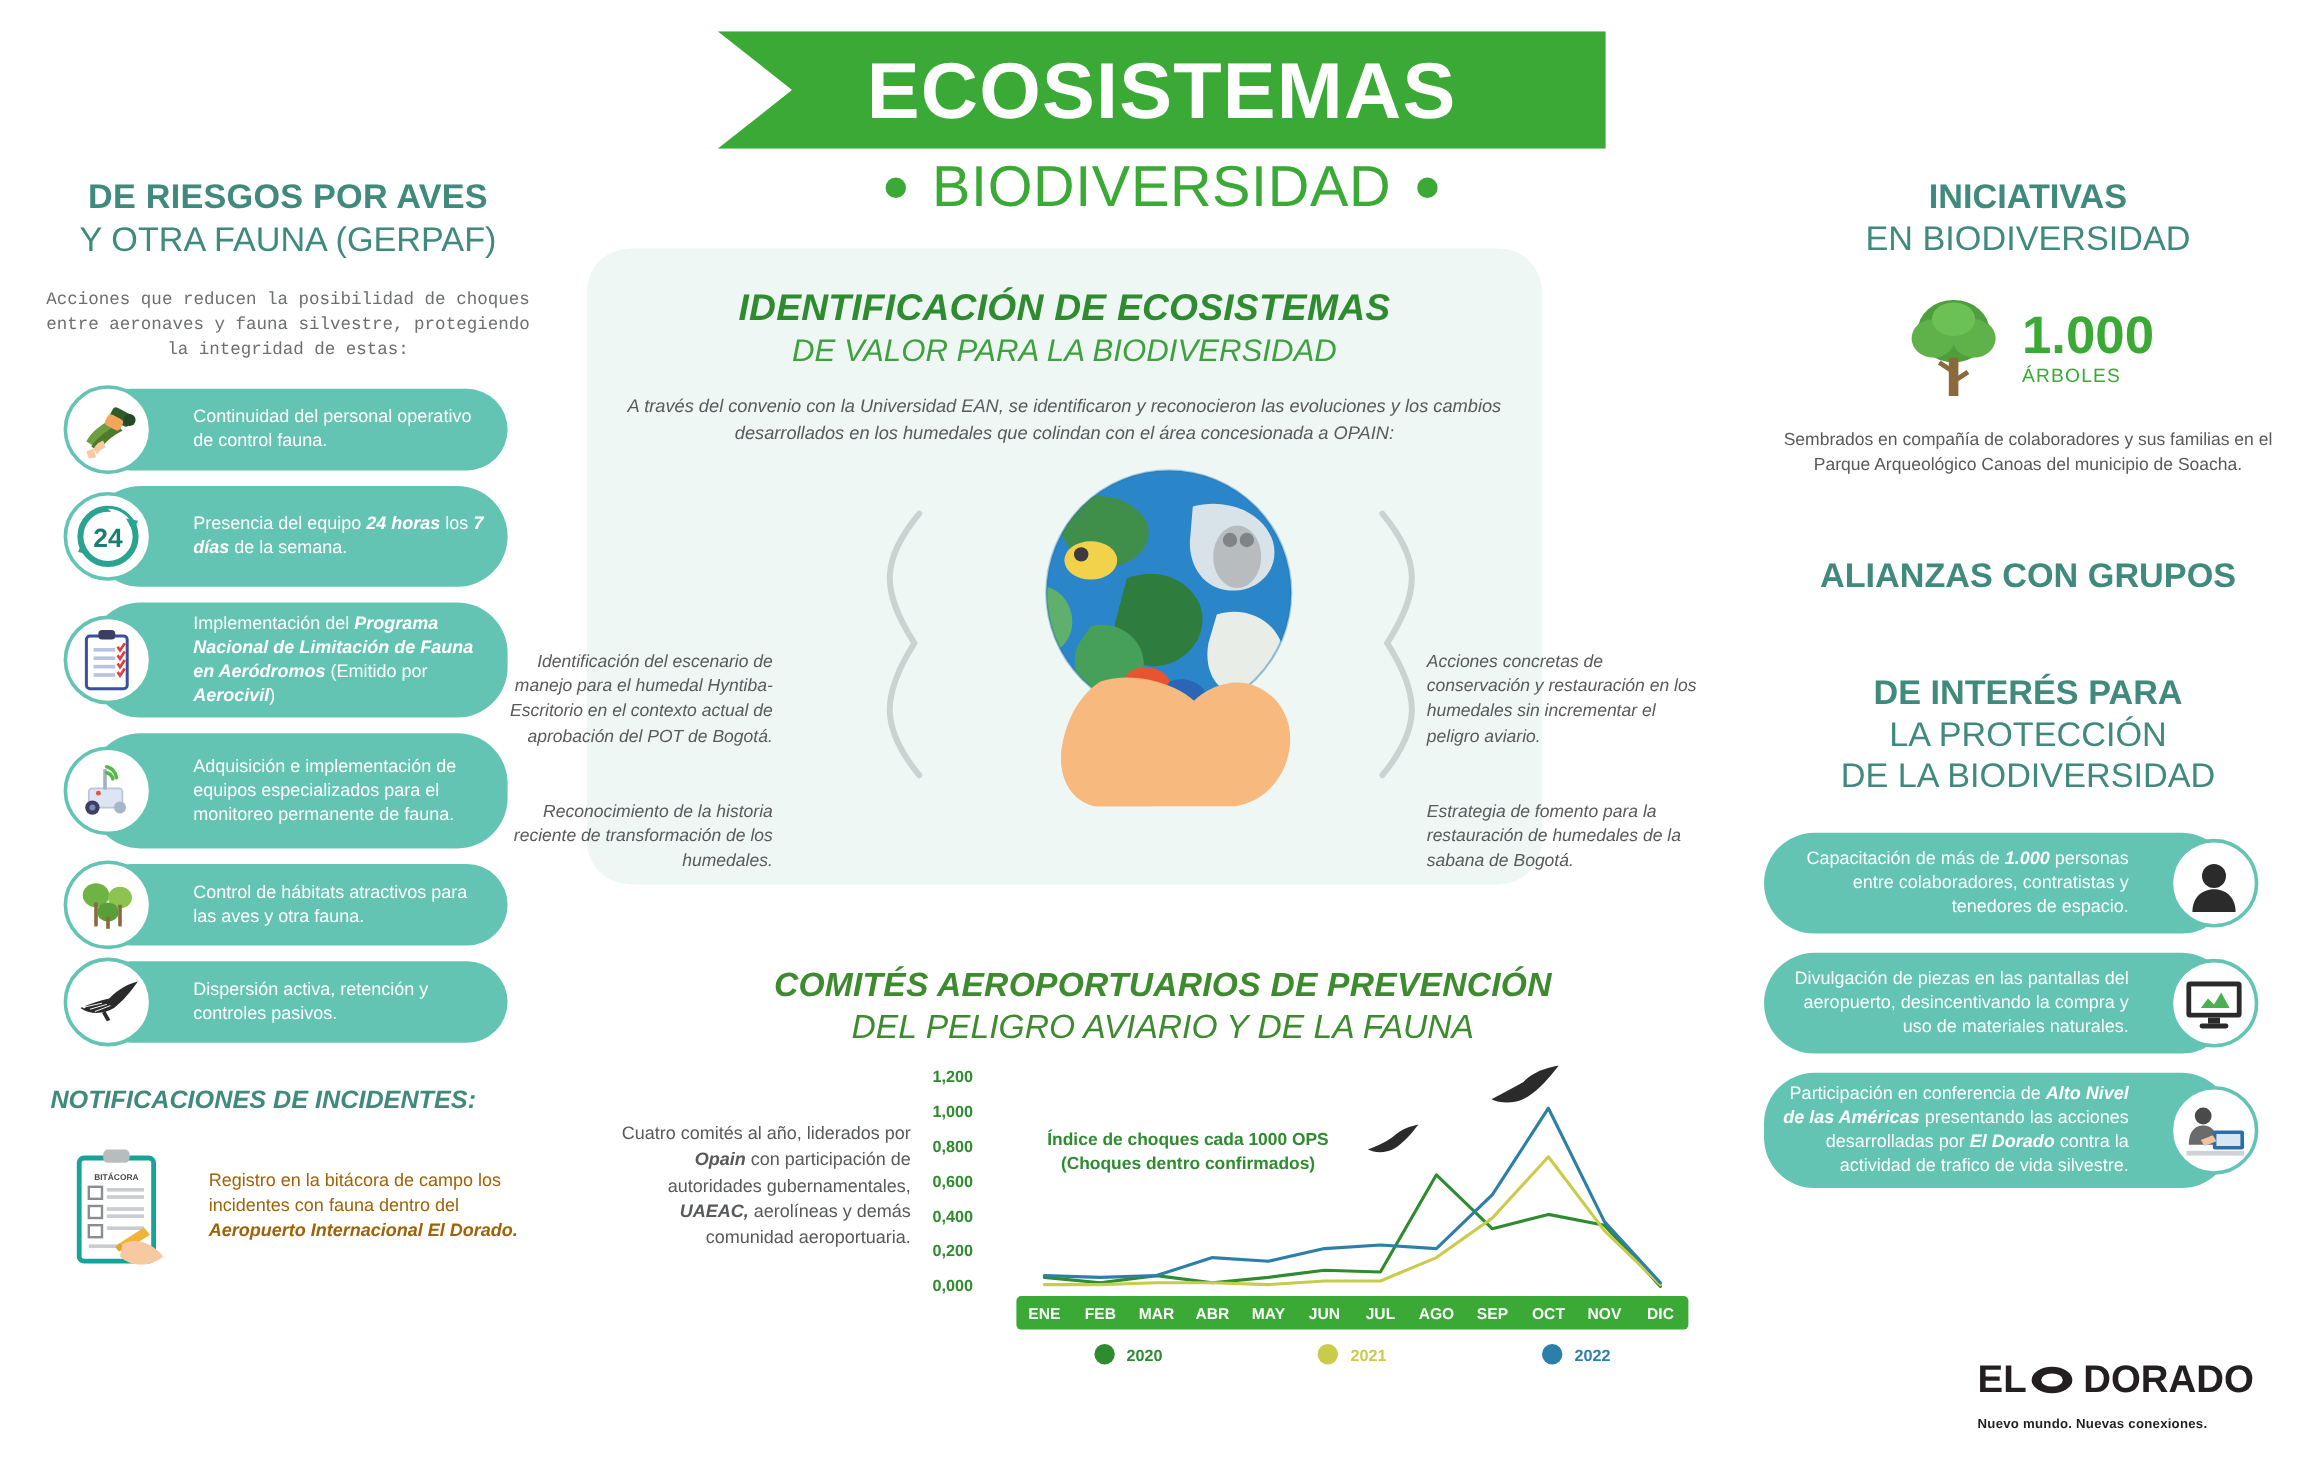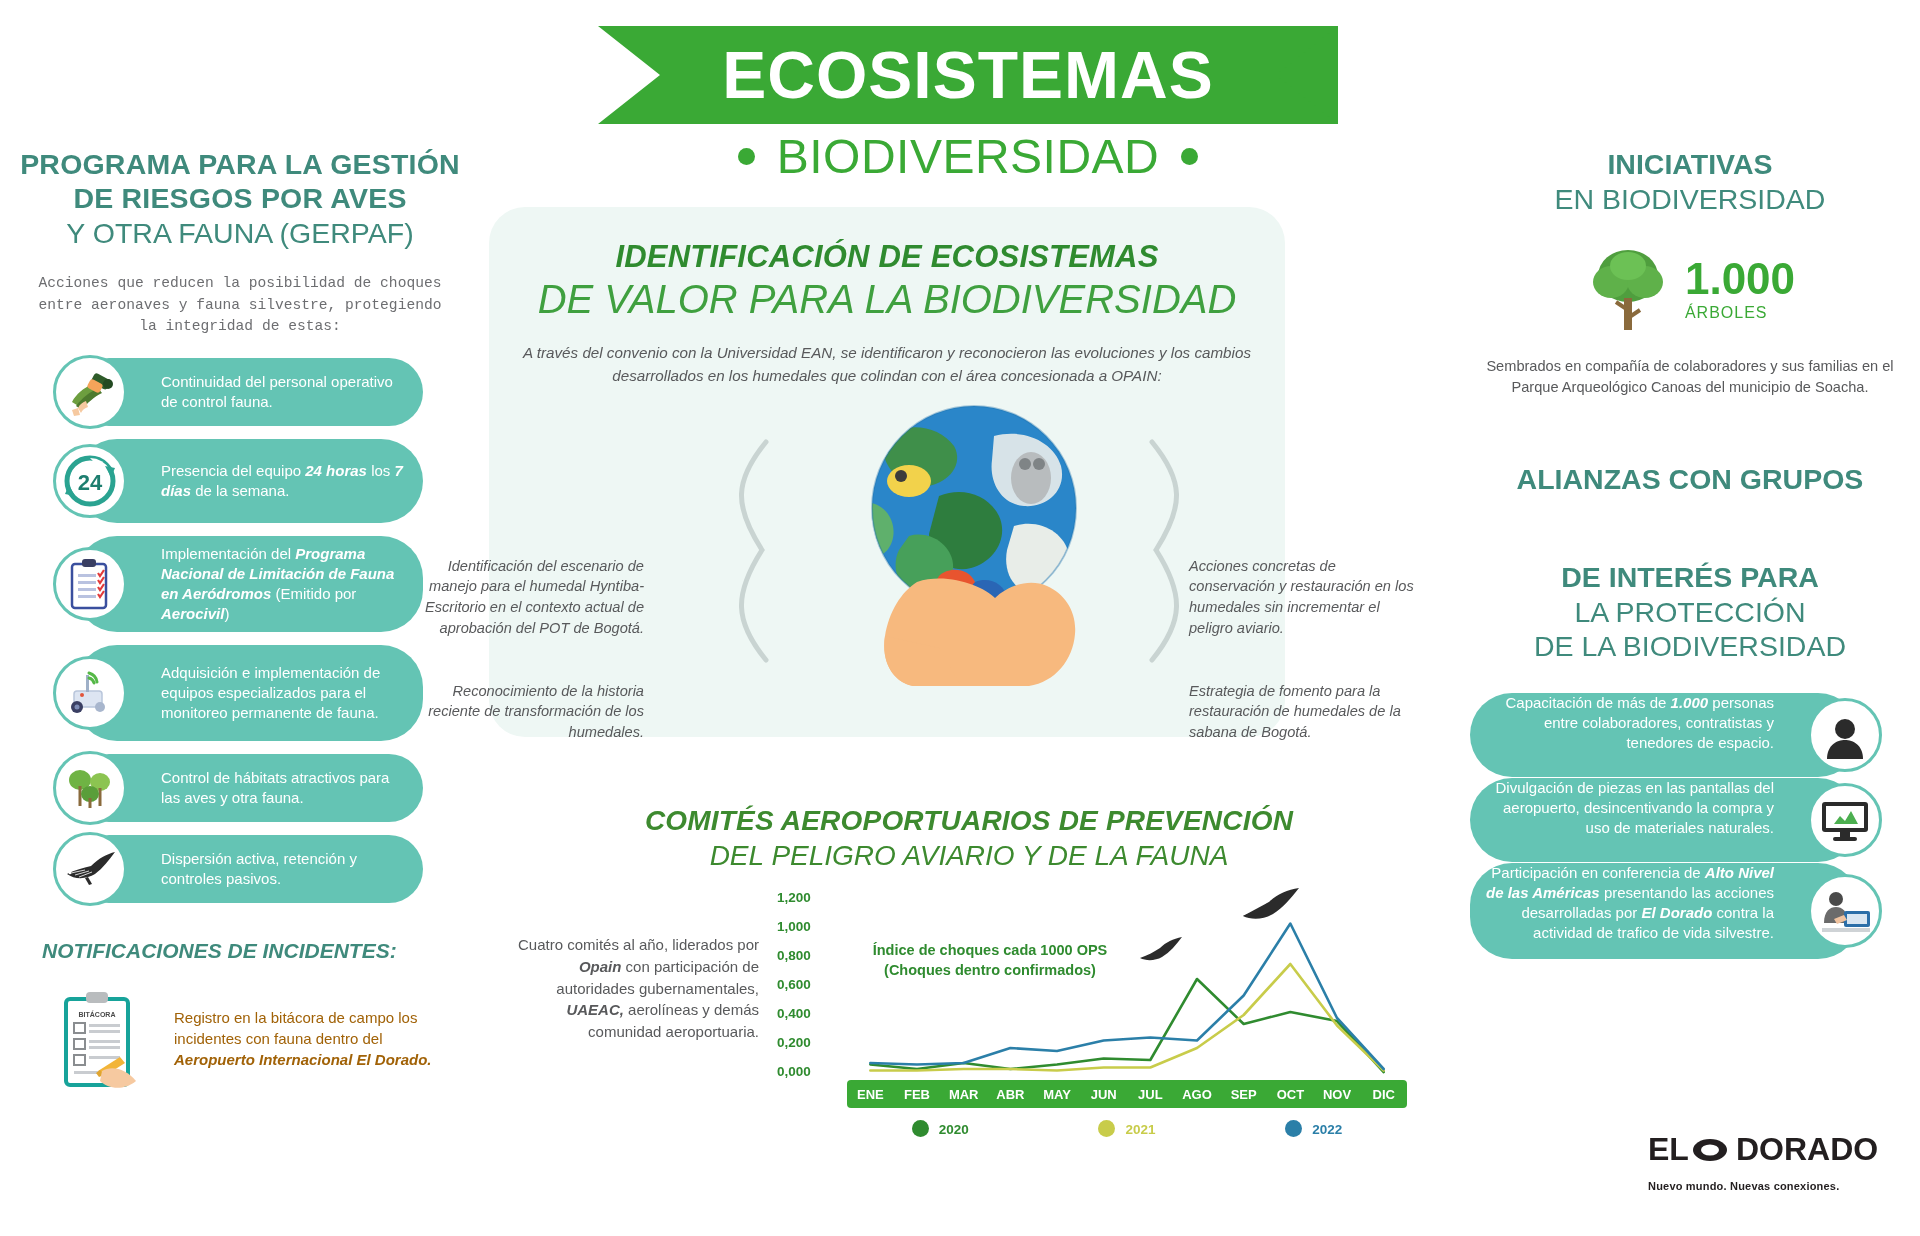--- a/index.html
+++ b/index.html
@@ -51,21 +51,21 @@
   .notif-body .nic { width:110px; height:120px; flex:0 0 110px; }
   .notif-body .ntxt { color:#a16207; font-size:15px; line-height:1.4; margin-left:14px; margin-top:22px; }
   .notif-body .ntxt b { font-weight:700; font-style:italic; }
 
   
   .center-panel {
     position:absolute; left:489px; top:207px; width:796px; height:530px;
     background:#eef7f4; border-radius:36px;font-style:italic;
   }
   .cp-h1 { color:#2f8b2f; font-size:31px; font-weight:700; text-align:center; margin-top:32px; letter-spacing:0.2px; }
-  .cp-h2 { color:#3fa03f; font-size:40px; font-weight:400; text-align:center; margin-top:2px; }
+  .cp-h2 { color:#3fa03f; font-size:26px; font-weight:400; text-align:center; margin-top:2px; }
   .cp-para { color:#58595b; font-size:15.2px; line-height:1.5; text-align:center; margin-top:20px; }
 
   .globe-area { position:relative; height:280px; margin-top:8px; }
   .ann { position:absolute; color:#58595b; font-size:14.6px; line-height:1.42; }
   .ann.l { text-align:right; width:240px; }
   .ann.r { text-align:left; width:225px; }
   .ann.l1 { left:-85px; top:160px; }
   .ann.l2 { left:-85px; top:285px; }
   .ann.r1 { left:700px; top:160px; }
   .ann.r2 { left:700px; top:285px; }
@@ -106,21 +106,21 @@
   .tree-num { color:#3aa935; font-size:44px; font-weight:700; line-height:1; }
   .tree-sub { color:#3aa935; font-size:16px; font-weight:400; letter-spacing:1px; margin-top:3px; }
   .rc-para { color:#58595b; font-size:14.6px; line-height:1.45; text-align:center; margin-top:18px; }
 
   .rc-h3 { color:#3f8a7c; font-size:28.5px; font-weight:700; text-align:center; line-height:1.2; margin-top:64px; }
   .rc-h4 { color:#3f8a7c; font-size:28.5px; font-weight:400; text-align:center; line-height:1.2; }
 
   .rpill-list { margin-top:30px; position:relative; }
   .rpill {
     position:relative; background:#64c4b4; border-radius:42px;
-    min-height:84px; margin-bottom:1px; display:flex; align-items:flex-start;
+    min-height:84px; margin-bottom:16px; display:flex; align-items:center;
     padding-right:86px; padding-left:16px; width:390px; margin-right:50px;
     justify-content:flex-end;
   }
   .rpill .ic {
     position:absolute; right:-22px; top:50%; transform:translateY(-50%);
     width:74px; height:74px; border-radius:50%; background:#ffffff;
     border:3px solid #64c4b4; display:flex; align-items:center; justify-content:center;
     overflow:hidden;
   }
   .rpill .ptxt { color:#ffffff; font-size:15px; line-height:1.33; text-align:right; }
@@ -142,21 +142,20 @@
     </svg>
     <div class="ribbon-title">ECOSISTEMAS</div>
   </div>
   <div class="subtitle-row">
     <span class="dot"></span>
     <span class="txt">BIODIVERSIDAD</span>
     <span class="dot"></span>
   </div>
 
   <div class="left-col">
-    <div class="lc-h1">PROGRAMA PARA LA GESTIÓN</div>
     <div class="lc-h1">DE RIESGOS POR AVES</div>
     <div class="lc-h2">Y OTRA FAUNA (GERPAF)</div>
     <div class="lc-para">Acciones que reducen la posibilidad de choques entre aeronaves y fauna silvestre, protegiendo la integridad de estas:</div>
 
     <div class="pill-list">
 
       <div class="pill">
         <span class="ic">
           <svg width="56" height="56" viewBox="0 0 56 56">
             <path d="M10 38 C14 30 22 24 30 20 l6 6 c-8 4 -14 10 -18 17z" fill="#6d9e3f"></path>

